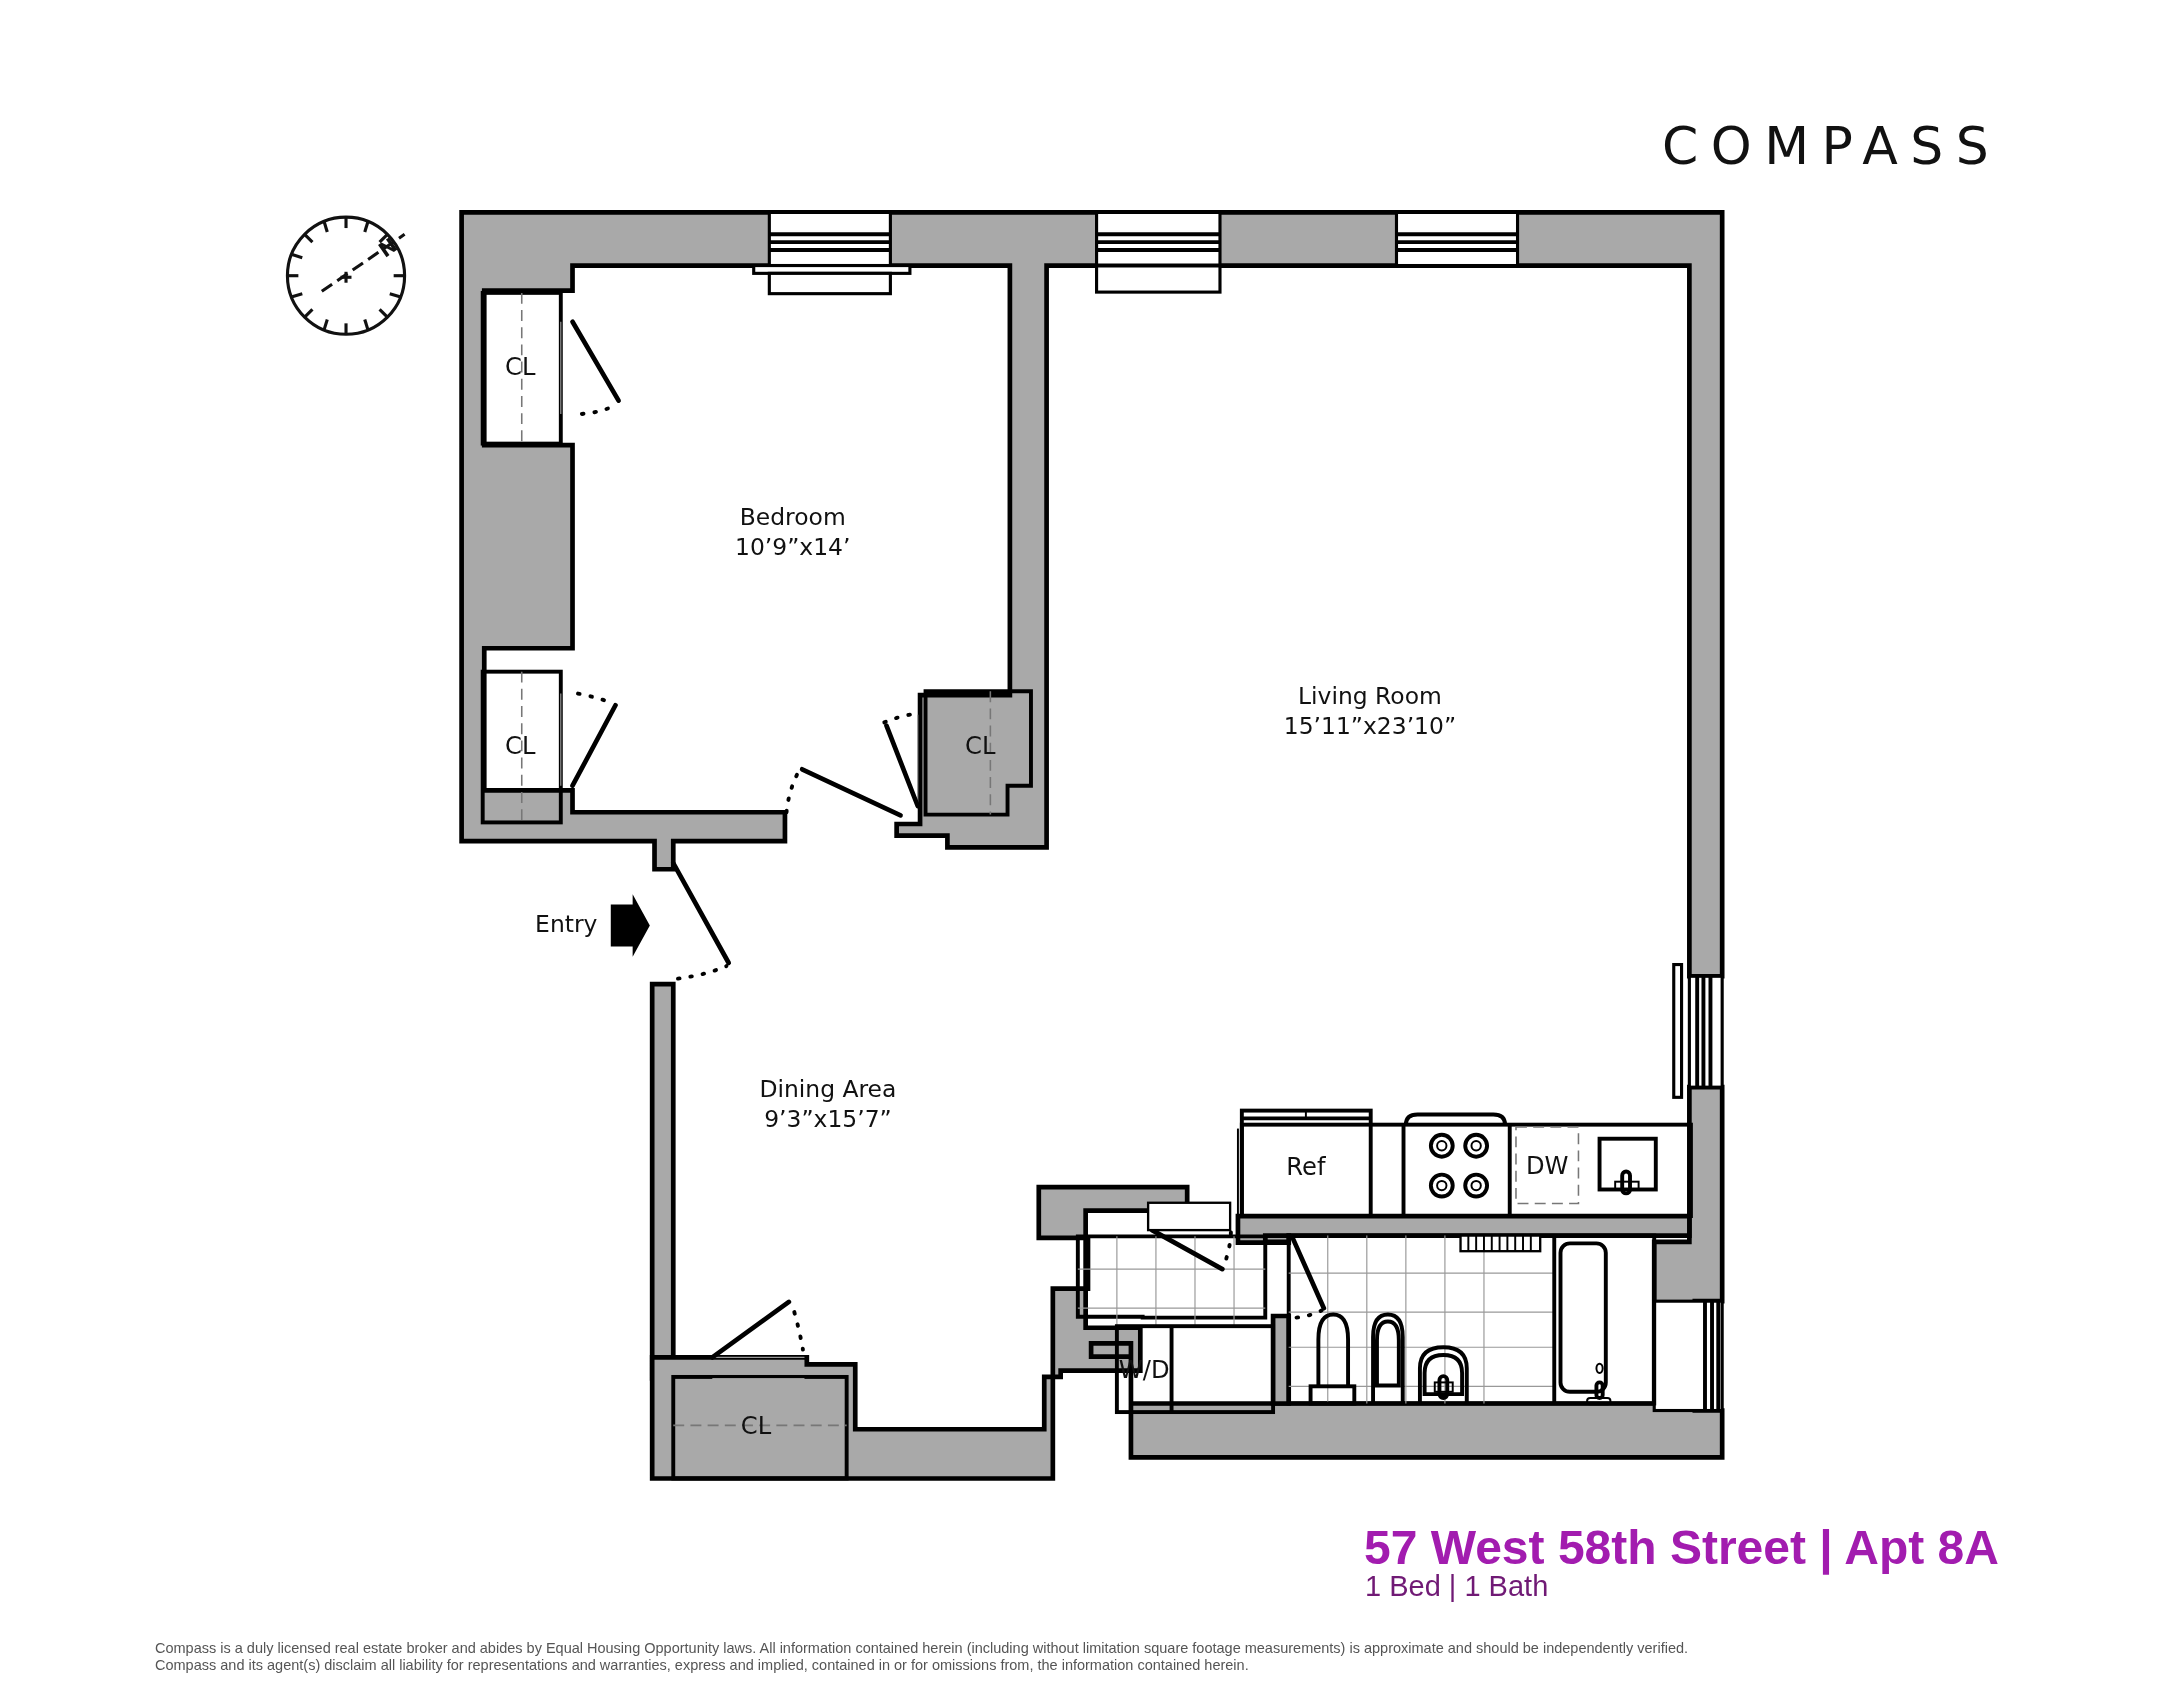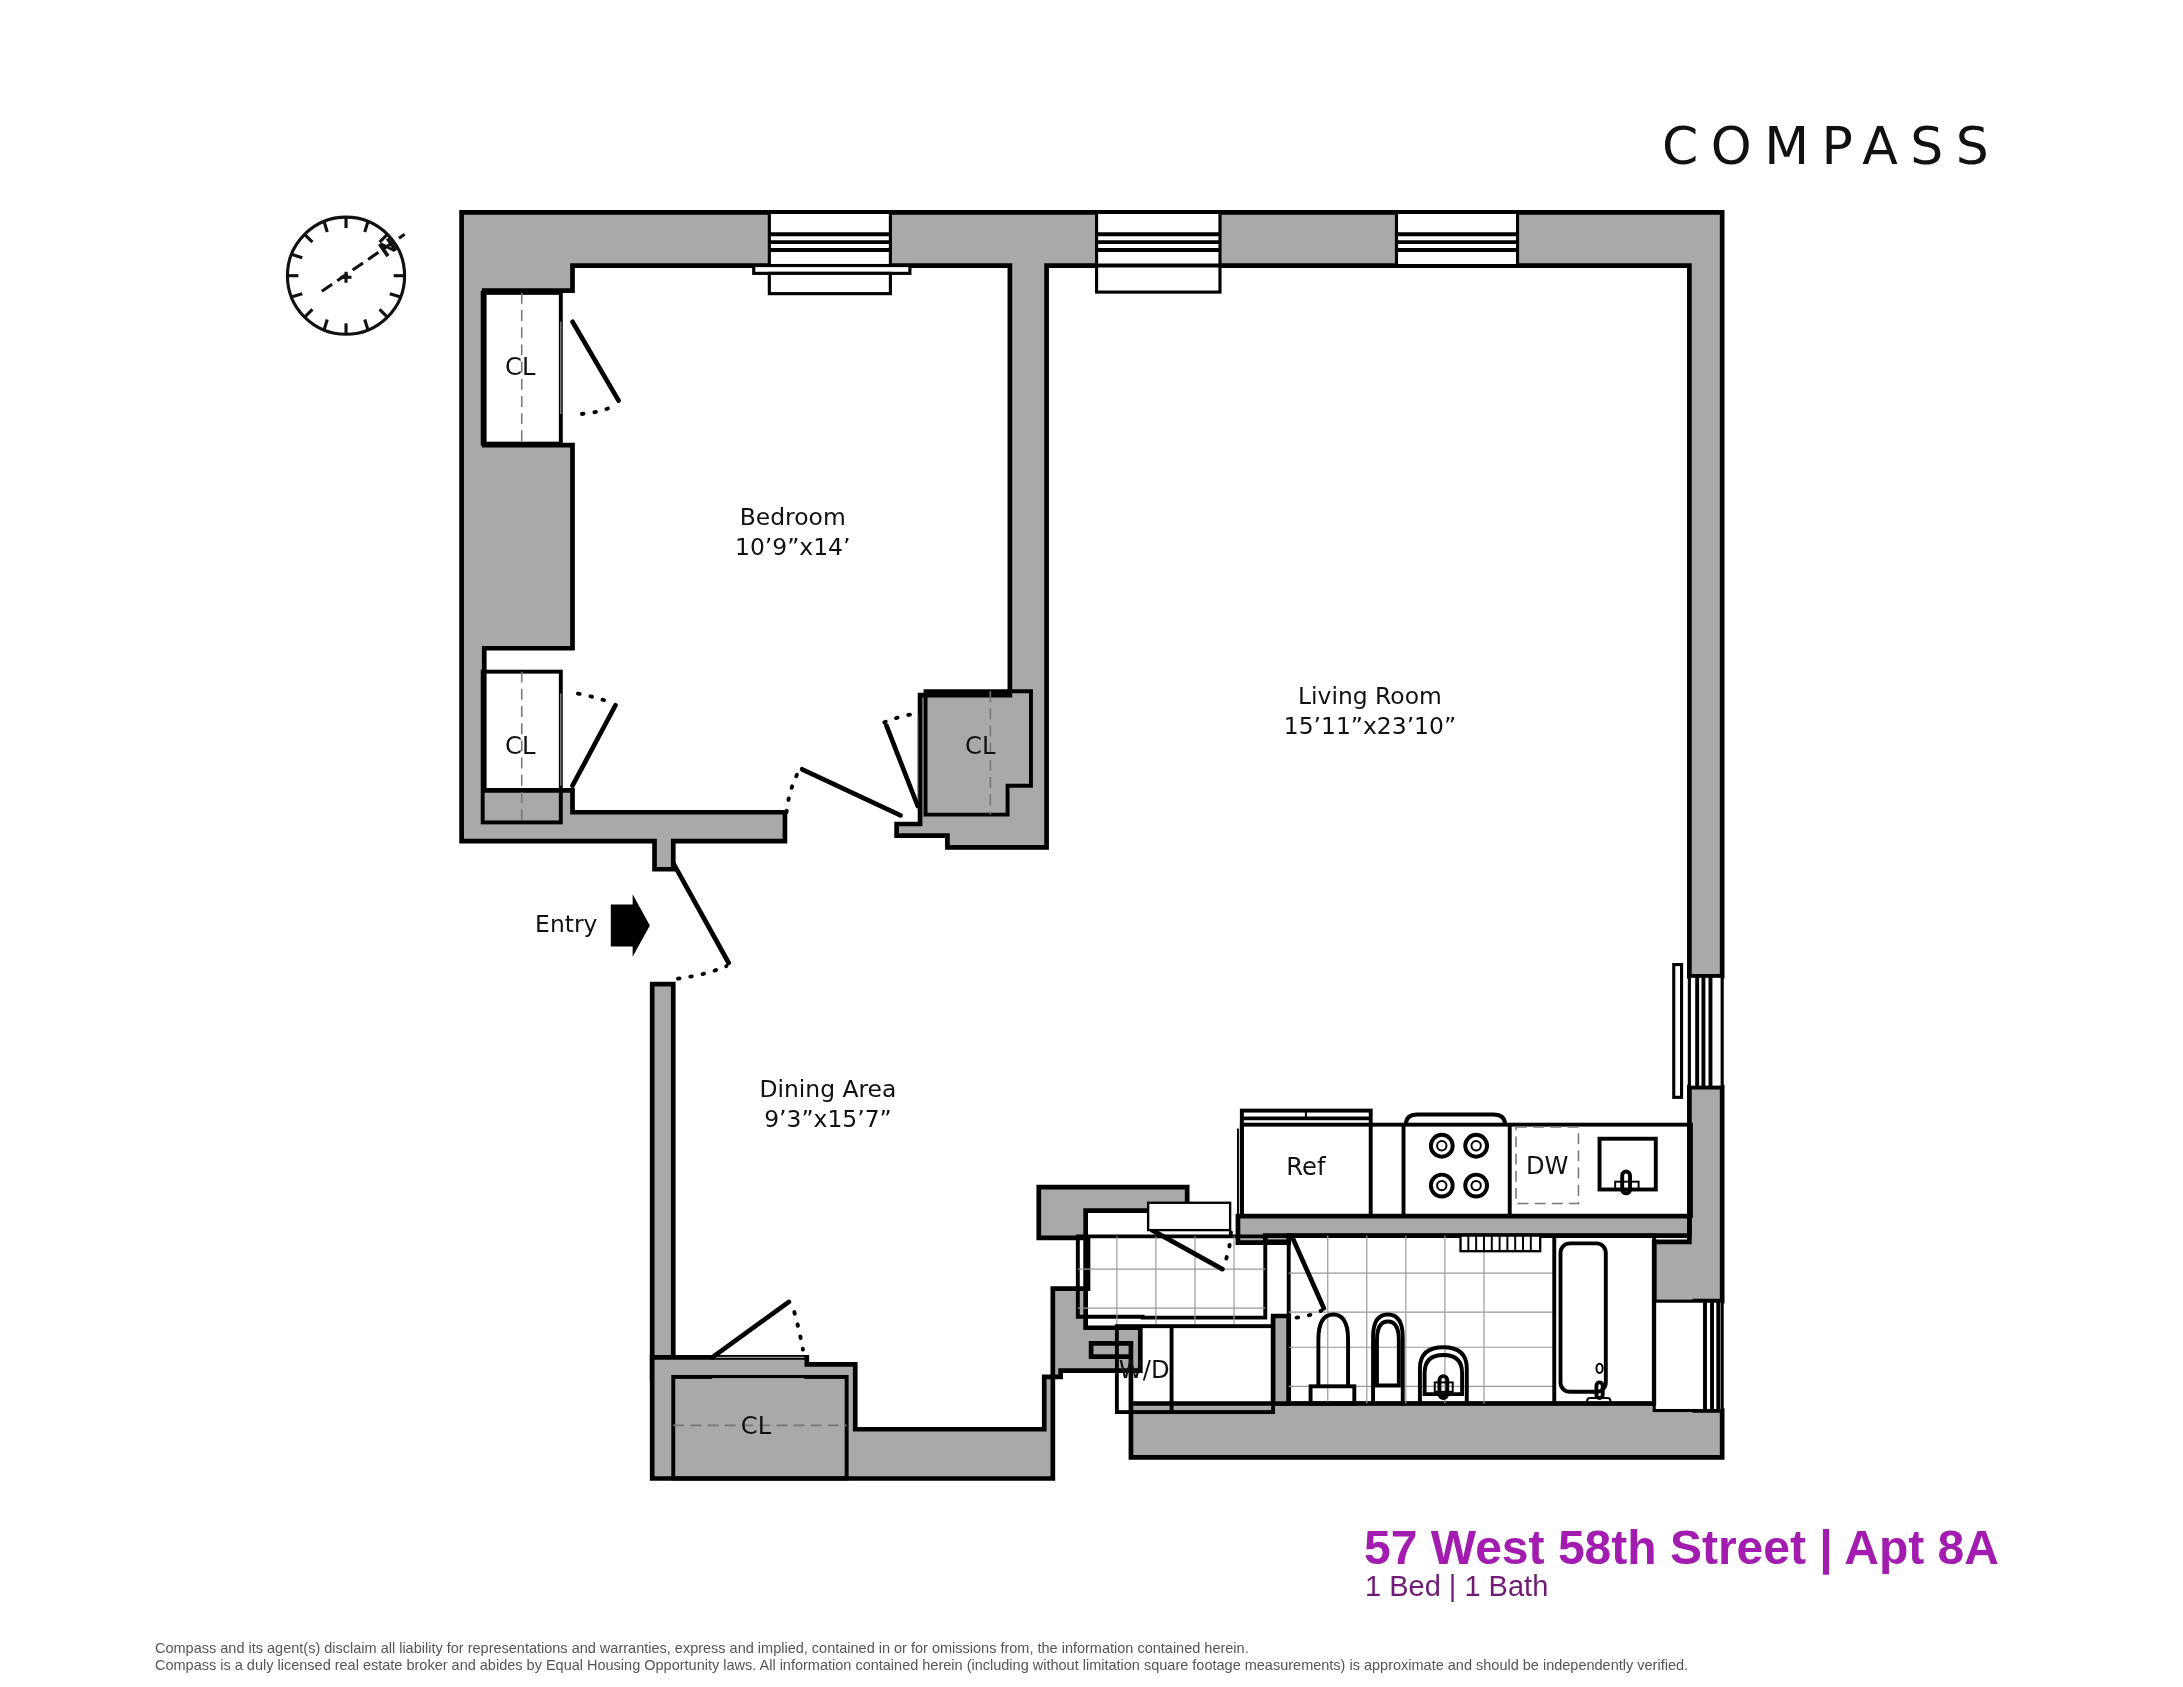--- a/index.html
+++ b/index.html
@@ -254,16 +254,16 @@
   <text class="room-label" x="1015" y="710">10’9”x14’</text>
   <text class="room-label" x="1754" y="902">Living Room</text>
   <text class="room-label" x="1754" y="940">15’11”x23’10”</text>
   <text class="room-label" x="1060" y="1405">Dining Area</text>
   <text class="room-label" x="1060" y="1443">9’3”x15’7”</text>
 </svg>
 
 <div class="title">57 West 58th Street | Apt 8A</div>
 <div class="subtitle">1 Bed | 1 Bath</div>
 <div class="disclaimer">
+  <div>Compass is a duly licensed real estate broker and abides by Equal Housing Opportunity laws.  All information contained herein (including without limitation square footage measurements) is approximate and should be independently verified.</div>
   <div>Compass and its agent(s) disclaim all liability for representations and warranties, express and implied, contained in or for omissions from, the information contained herein.</div>
-  <div>Compass is a duly licensed real estate broker and abides by Equal Housing Opportunity laws.  All information contained herein (including without limitation square footage measurements) is approximate and should be independently verified.</div>
 </div>
 
 
 </body></html>

